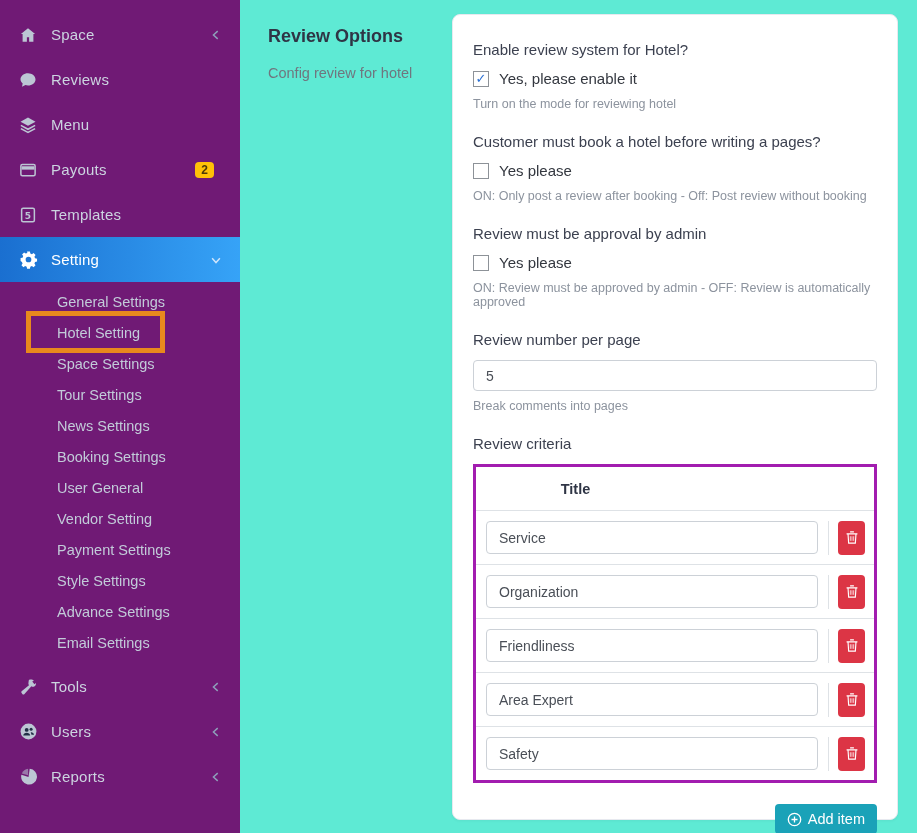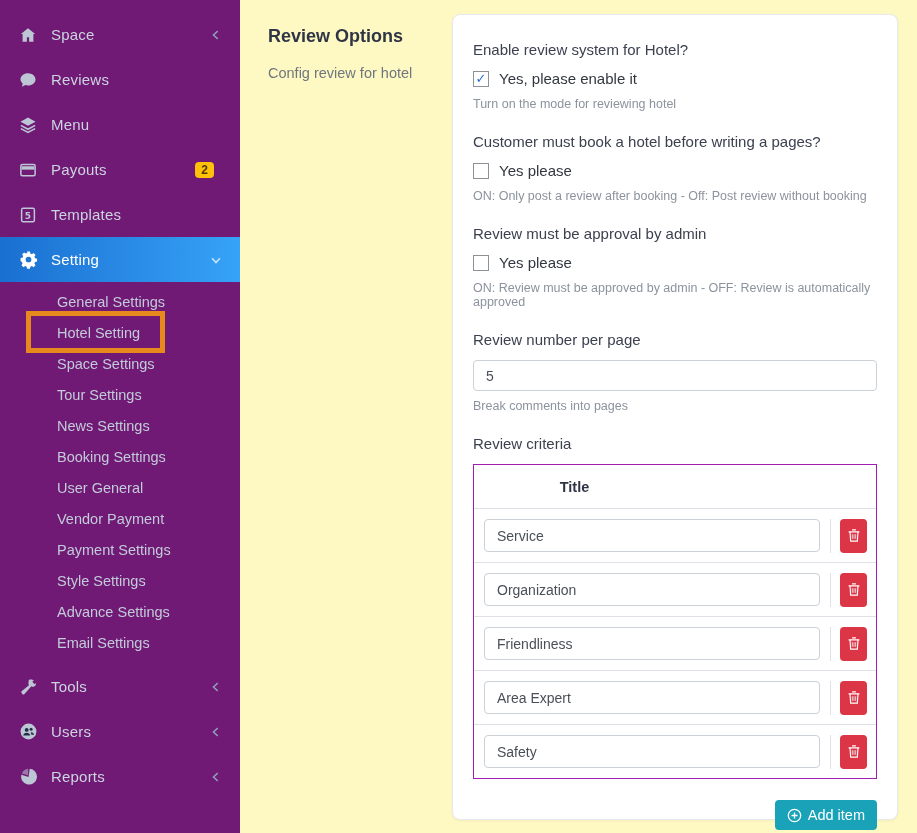--- a/index.html
+++ b/index.html
@@ -19,41 +19,41 @@
   .nav-item.active .icon { color:#fff; }
   .nav-item.active .chev { color:#cfe5fb; }
   .badge { background:#ffc107; color:#4d3a06; font-size:12px; font-weight:700; border-radius:4px; padding:1px 6px; margin-right:8px; }
 
   .submenu { list-style:none; padding:5px 7px; }
   .submenu li { height:31px; line-height:31px; padding-left:50px; color:#c2cbd9; font-size:14.5px; cursor:pointer; }
 
   .highlight-box { position:absolute; left:26px; top:311px; width:139px; height:42px; border:5px solid #e8891d; pointer-events:none; }
 
   
-  .main { flex:1; display:flex; background:#fef9c3; }
+  .main { flex:1; display:flex; background:#5eead4; }
   .intro { width:212px; flex-shrink:0; padding:26px 0 0 28px; }
   .page-title { font-size:18px; font-weight:700; color:#2f3545; margin-bottom:18px; }
   .page-subtitle { font-size:14.5px; color:#70767f; }
 
   .card { flex:1; margin:14px 19px 13px 0; background:#fff; border:1px solid #e7e9ef; border-radius:8px;
           box-shadow:0 1px 3px rgba(30,40,60,.05); padding:26px 20px 13px 20px; }
 
   .field-label { font-size:15px; color:#3c4150; margin-bottom:12px; }
   .check-row { display:flex; align-items:center; margin-bottom:10px; }
   .checkbox { width:16px; height:16px; border:1px solid #8d9298; background:#fff; margin-right:10px;
               display:flex; align-items:center; justify-content:center; cursor:pointer; flex-shrink:0; }
   .checkbox.checked::after { content:"✓"; font-family:"DejaVu Sans",sans-serif; color:#2a6fd3; font-size:13px; font-weight:700; line-height:1; }
   .check-label { font-size:15px; color:#33373f; }
   .help { font-size:12.5px; color:#8c939e; margin-bottom:22px; }
 
   .text-input { width:100%; height:31px; border:1px solid #ccd1d7; border-radius:4px; padding:0 12px;
                 font-size:14px; color:#4a4f57; background:#fff; outline:none; font-family:inherit; }
   .perpage-input { margin-bottom:8px; }
 
-  .ctable { border:1px solid #a21caf; margin-top:9px; }
+  .ctable { border:3px solid #a21caf; margin-top:9px; }
   .ctable-head { height:44px; border-bottom:1px solid #dee2e6; position:relative; }
   .ctable-head .title { position:absolute; left:0; top:0; width:50%; text-align:center; line-height:44px;
                         font-weight:700; font-size:14.5px; color:#2f3545; }
   .crow { display:flex; align-items:center; }
   .crow + .crow { border-top:1px solid #dee2e6; }
   .cell-input { flex:1; padding:10px 10px; }
   .cell-input .text-input { height:33px; }
   .cell-del { width:46px; border-left:1px solid #dee2e6; display:flex; align-items:center; justify-content:center; }
   .del-btn { width:27px; height:34px; background:#dc3545; border:none; border-radius:4px; cursor:pointer;
              display:flex; align-items:center; justify-content:center; }
@@ -143,21 +143,21 @@
     </nav>
 
     <ul class="submenu">
       <li>General Settings</li>
       <li>Hotel Setting</li>
       <li>Space Settings</li>
       <li>Tour Settings</li>
       <li>News Settings</li>
       <li>Booking Settings</li>
       <li>User General</li>
-      <li>Vendor Payment</li>
+      <li>Vendor Setting</li>
       <li>Payment Settings</li>
       <li>Style Settings</li>
       <li>Advance Settings</li>
       <li>Email Settings</li>
     </ul>
 
     <nav class="nav-bottom">
       <div class="nav-item">
         <span class="icon">
           <svg width="18" height="18" viewBox="0 0 24 24">

